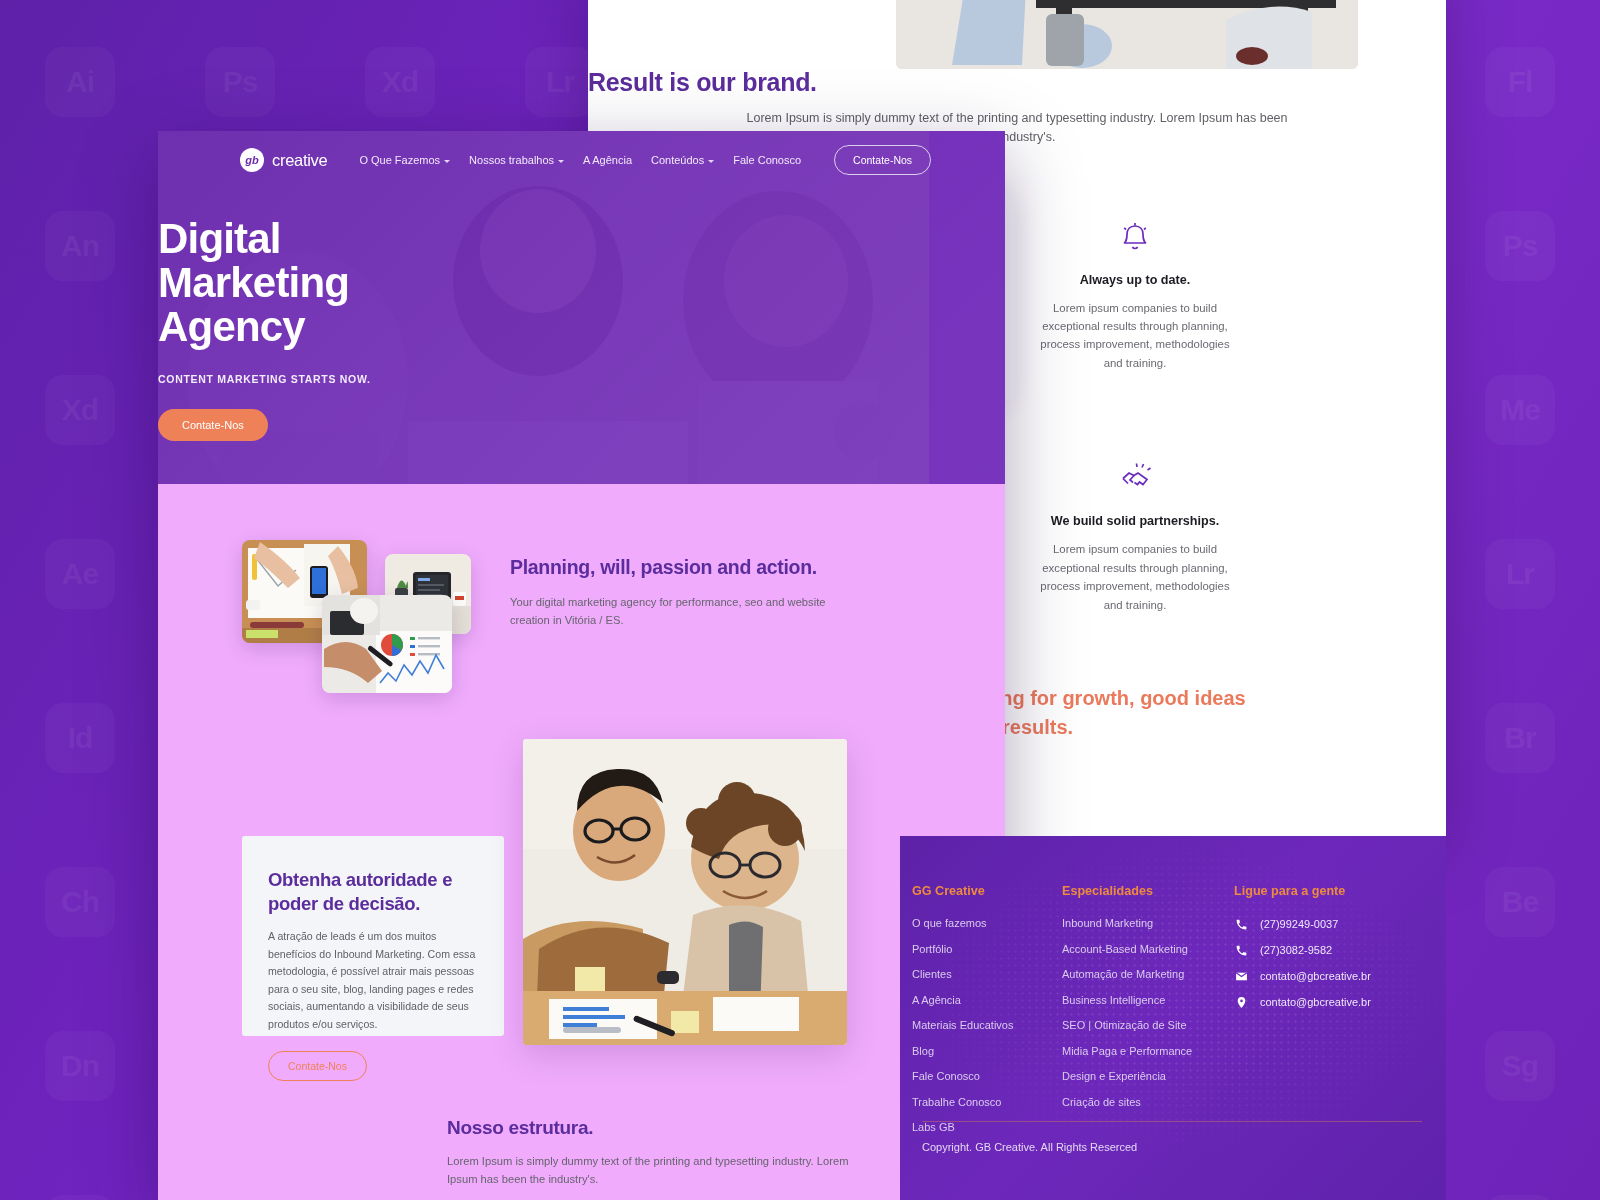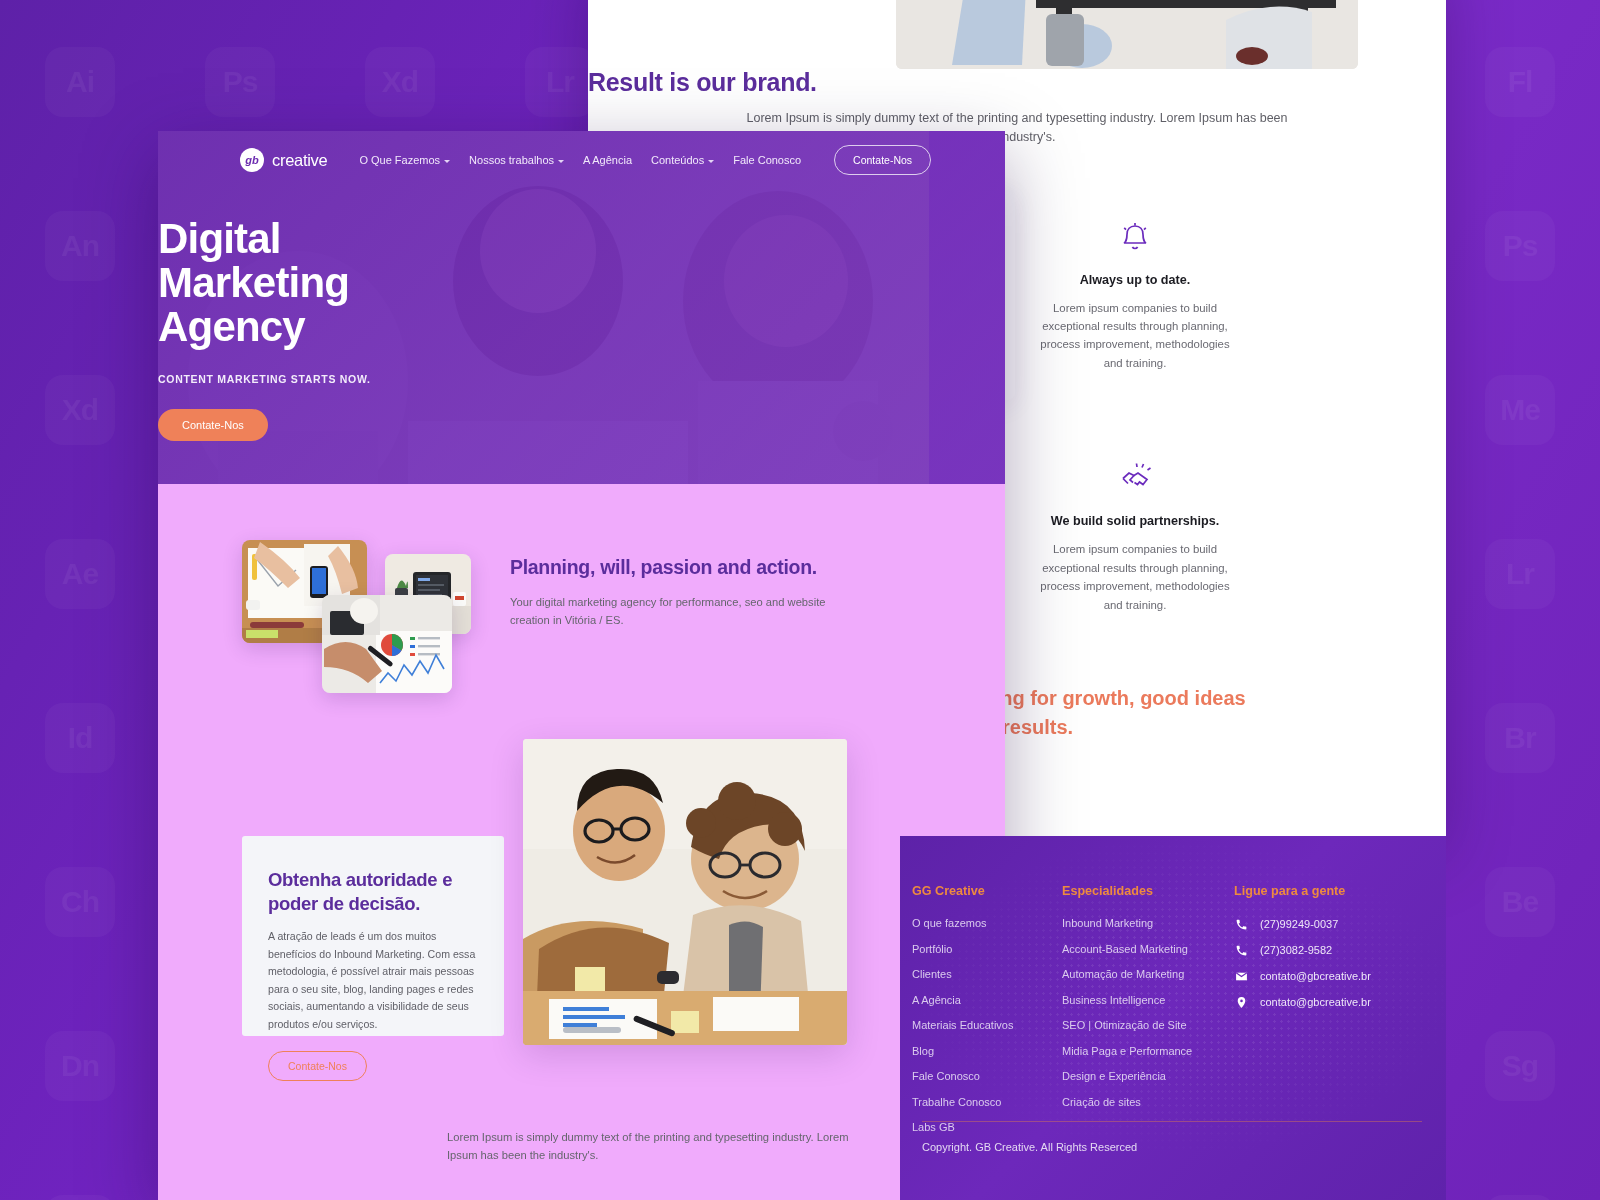--- a/index.html
+++ b/index.html
@@ -729,20 +729,21 @@
       <rect x="52" y="228" width="30" height="24" fill="#f2e9a8"></rect>
       <rect x="148" y="272" width="28" height="22" fill="#f2e9a8"></rect>
       <rect x="190" y="258" width="86" height="34" fill="#fbfaf7"></rect>
       <rect x="40" y="288" width="58" height="6" rx="3" fill="#b9bec6"></rect>
       <rect x="112" y="276" width="44" height="6" rx="3" transform="rotate(22 112 276)" fill="#1f1f23"></rect>
       <rect x="134" y="232" width="22" height="13" rx="5" fill="#2c2c30"></rect>
     </svg>
   </div>
 
   <div id="sec3">
+    <div class="h2-purple">Nosso estrutura.</div>
     <p>Lorem Ipsum is simply dummy text of the printing and typesetting industry. Lorem Ipsum has been the industry's.</p>
   </div>
 </div>
 
 <div id="footer">
   <div id="footer-dots"></div>
 
   <div id="footer-cols">
     <div class="fcol c1">
       <h5>GG Creative</h5>

